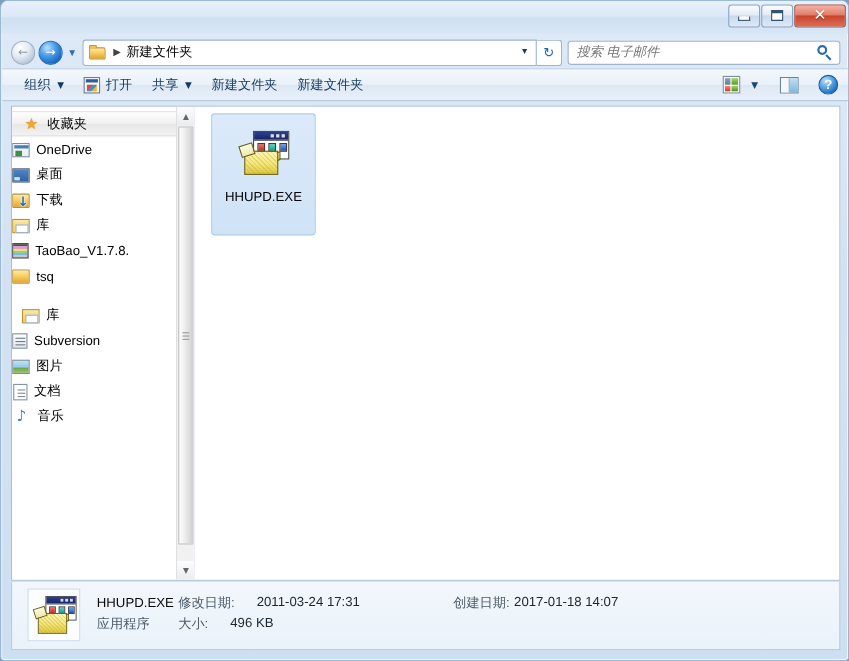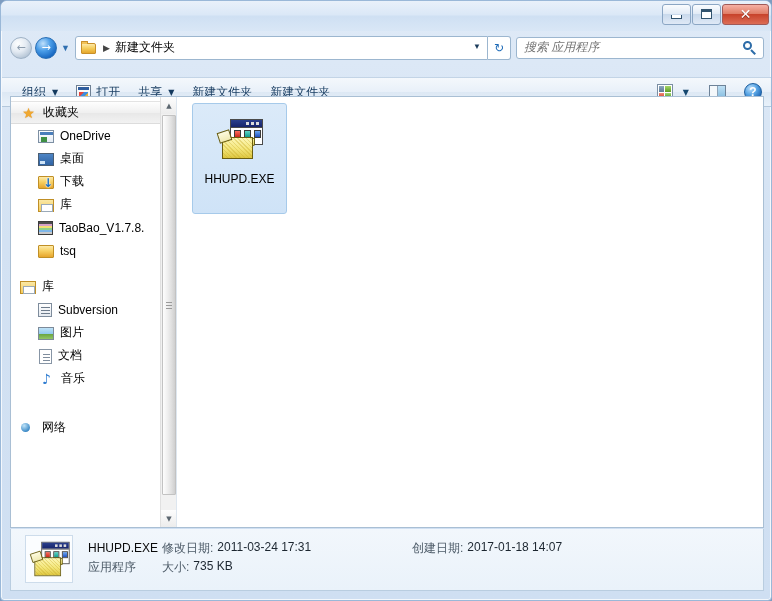--- a/index.html
+++ b/index.html
@@ -253,21 +253,21 @@
     left: 8px; top: 8px;
     width: 6px; height: 2px;
     background: #2d6ca8;
     transform: rotate(45deg);
     transform-origin: left center;
   }
 
   
   #toolbar {
     position: absolute;
-    left: 1px; top: 76px;
+    left: 1px; top: 61px;
     width: 770px;
     height: 30px;
     background: linear-gradient(to bottom, #f4f8fc 0%, #e8f0f9 50%, #dde8f4 51%, #e8f1fa 100%);
     border-top: 1px solid #c3d4e6;
     border-bottom: 1px solid #b4c8dc;
     box-sizing: border-box;
     display: flex;
     align-items: center;
   }
   .tb-item {
@@ -400,21 +400,21 @@
   }
   .nav-row.header {
     font-weight: normal;
     padding-left: 9px;
   }
   .nav-row.header.hl {
     background: linear-gradient(to bottom, #fefefe 0%, #f0f0f0 50%, #e7e7e7 51%, #f2f2f2 100%);
     border-top: 1px solid #e3e3e3;
     border-bottom: 1px solid #dcdcdc;
   }
-  .nav-row.child { padding-left: 27px; }
+  .nav-row.child { }
   .nav-row.gap { height: 13px; }
   .nav-ico {
     width: 17px; height: 16px;
     margin-right: 6px;
     flex: 0 0 auto;
     position: relative;
   }
   .nav-lbl { overflow: hidden; }
 
   
@@ -741,21 +741,21 @@
   .stat-line {
     display: flex;
     align-items: baseline;
     height: 19px;
     white-space: nowrap;
   }
   .stat-strong { color: #0a0a0a; }
   .stat-k { color: #4d5b68; }
   .stat-v { color: #1c2630; margin-left: 4px; }
   .stat-col-1 { width: 74px; flex: 0 0 auto; }
-  .stat-col-2 { width: 250px; flex: 0 0 auto; display: flex; }
+  .stat-col-2 { width: 250px; flex: 0 0 auto; display: flex; gap: 16px; }
   .stat-col-3 { display: flex; }
   .muted { color: #4d5b68; }
 </style>
 </head>
 <body>
 
 <div id="window">
 
   <div id="titlebar">
     <div id="winbuttons">
@@ -783,21 +783,21 @@
     <div id="addrbox">
       <span class="folder-ico"></span>
       <span class="crumb-sep">▶</span>
       <span id="crumbtext">新建文件夹</span>
       <span id="addrdrop">▼</span>
     </div>
 
     <div id="refreshbtn">↻</div>
 
     <div id="searchbox">
-      <span id="searchtext">搜索 应用程序</span>
+      <span id="searchtext">搜索 电子邮件</span>
       <span id="searchicon"></span>
     </div>
   </div>
 
   <div id="toolbar">
     <div class="tb-item">
       <span>组织</span>
       <span class="tb-caret">▼</span>
     </div>
     <div class="tb-item">
@@ -887,24 +887,20 @@
         <div class="nav-row child">
           <span class="nav-ico ico-music">♪</span>
           <span class="nav-lbl">音乐</span>
         </div>
 
         <div class="nav-row gap"></div>
 
 
         <div class="nav-row gap"></div>
 
-        <div class="nav-row header">
-          <span class="nav-ico ico-network"></span>
-          <span class="nav-lbl">网络</span>
-        </div>
       </div>
 
       <div id="navscroll">
         <div class="sb-btn" id="sb-up">▲</div>
         <div id="sb-thumb"></div>
         <div class="sb-btn" id="sb-down">▼</div>
       </div>
     </div>
 
     <div id="contentpane">
@@ -960,19 +956,19 @@
         </span>
         <span class="stat-col-3">
           <span class="stat-k">创建日期:</span>
           <span class="stat-v">2017-01-18 14:07</span>
         </span>
       </div>
       <div class="stat-line">
         <span class="muted stat-col-1">应用程序</span>
         <span class="stat-col-2">
           <span class="stat-k">大小:</span>
-          <span class="stat-v">735 KB</span>
+          <span class="stat-v">496 KB</span>
         </span>
       </div>
     </div>
   </div>
 
 </div>
 
 </body></html>

